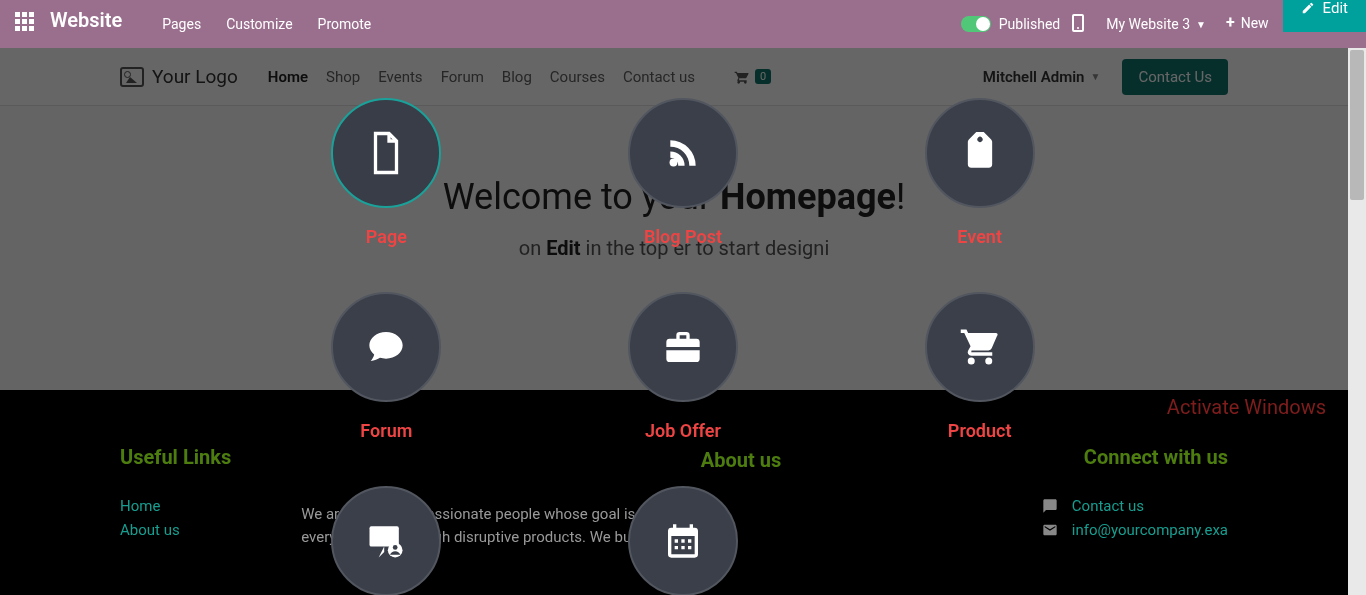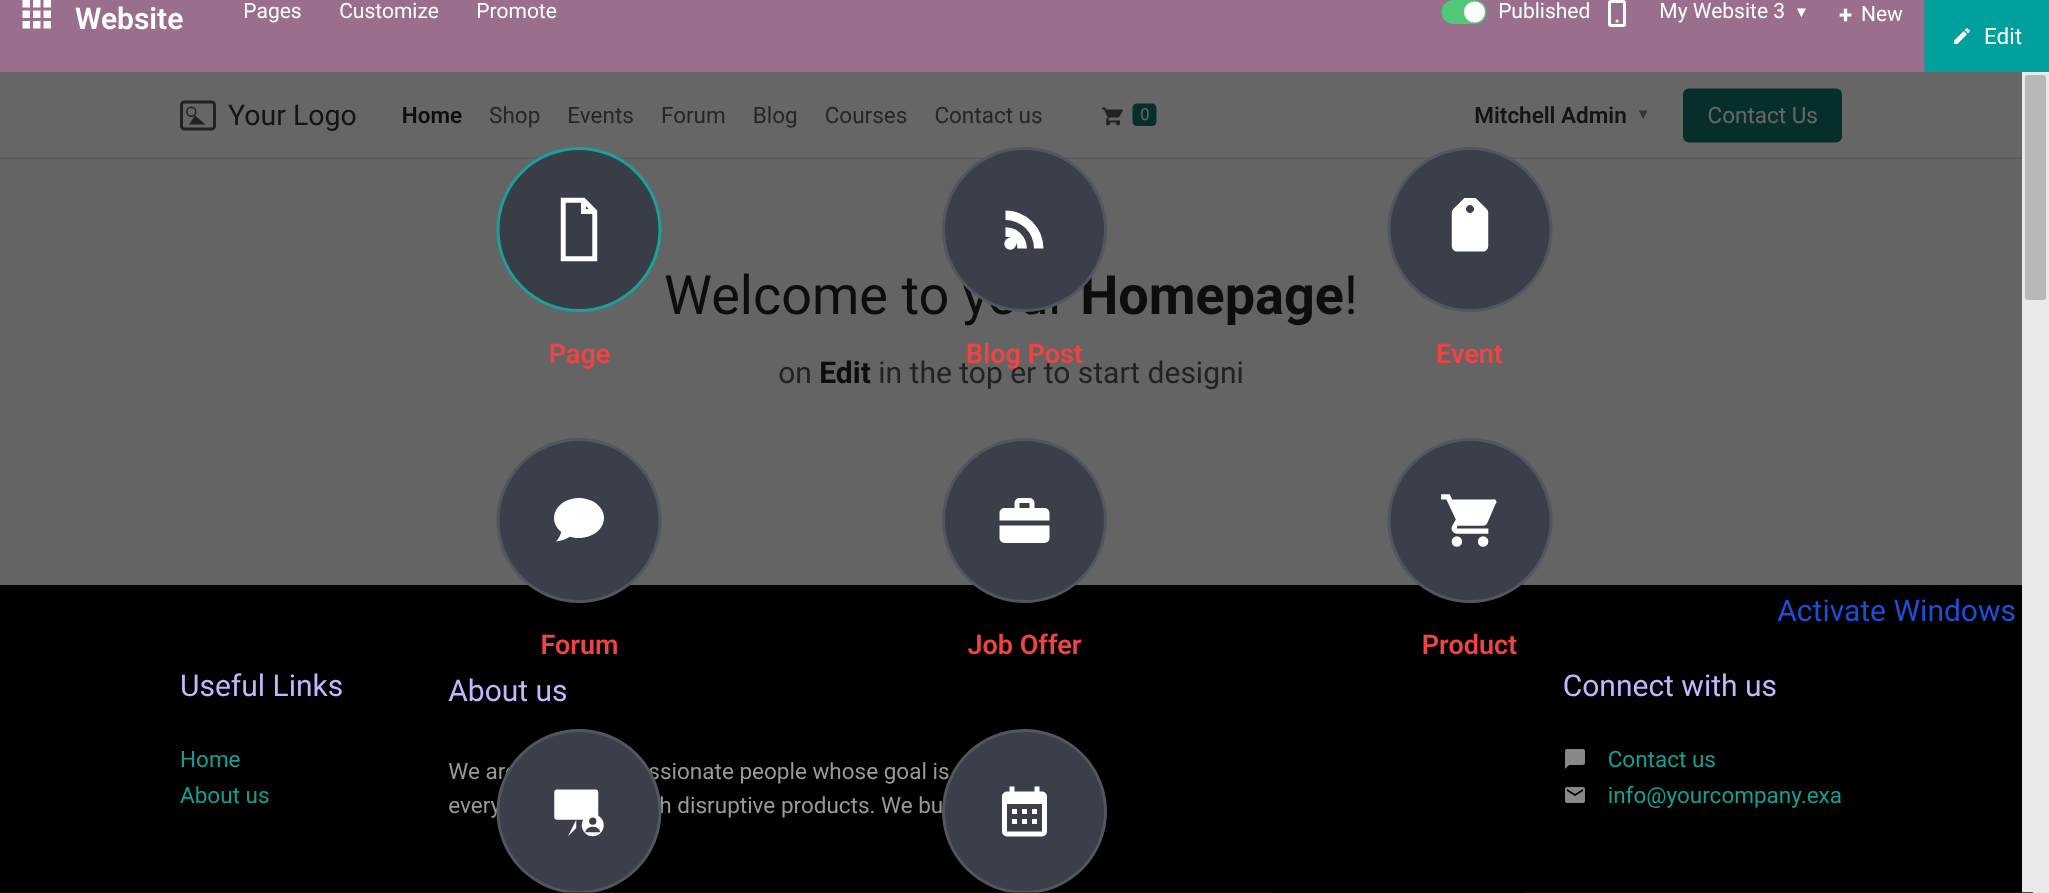--- a/index.html
+++ b/index.html
@@ -1,17 +1,17 @@
 <!DOCTYPE html>
 <html><head>
 <meta charset="utf-8">
 <style>
   * { box-sizing: border-box; margin: 0; padding: 0; }
   html, body { width: 1366px; height: 595px; font-family: -apple-system, "Segoe UI", Roboto, Arial, sans-serif; overflow: hidden; background:#000; }
-  .topbar { height: 48px; background:#9a6f8e; color:#fff; display:flex; align-items:flex-start; padding:0 10px; font-size:14px; }
+  .topbar { height: 48px; background:#9a6f8e; color:#fff; display:flex; align-items:flex-end; padding:16px 10px; font-size:14px; }
   .apps-icon { width:20px; height:20px; display:grid; grid-template-columns:repeat(3,5px); grid-template-rows:repeat(3,5px); gap:2px; margin-right:15px; margin-left:5px; cursor:pointer; }
   .apps-icon span { background:#fff; }
   .brand { font-size:20px; font-weight:600; margin-right:40px; }
   .top-link { margin-right:25px; cursor:pointer; }
   .topbar .spacer { flex:1; }
   .publish-toggle { display:flex; align-items:center; margin-right:12px; cursor:pointer; }
   .toggle { width:30px; height:16px; background:#50c878; border-radius:10px; position:relative; margin-right:8px; }
   .toggle::after { content:""; position:absolute; right:1px; top:1px; width:14px; height:14px; background:#fff; border-radius:50%; }
   .mobile-ic { width:12px; height:18px; border:2px solid #fff; border-radius:2px; margin-right:22px; cursor:pointer; position:relative; }
   .mobile-ic::after{content:"";position:absolute;bottom:1px;left:3px;width:2px;height:2px;background:#fff;border-radius:50%;}
@@ -42,26 +42,26 @@
   .admin .caret{ color:#888; }
   .contact-btn { background:#0f766e; color:#fff; padding:9px 16px; border-radius:4px; margin-left:22px; cursor:pointer; }
 
   .hero { padding:70px 110px 40px; text-align:center; color:#222; }
   .hero h1 { font-size:36px; font-weight:400; }
   .hero h1 strong{ font-weight:700; }
   .hero p { margin-top:18px; font-size:20px; color:#555; }
   .hero p strong{ color:#222; }
 
   .footer { background:#000; color:#999; padding:55px 120px 80px; display:flex; gap:70px; font-size:15px; }
-  .footer h3{ color:#c4b5fd; font-size:20px; font-weight:400; margin-bottom:28px; }
+  .footer h3{ color:#4d7c0f; font-size:20px; font-weight:700; margin-bottom:28px;text-align:right; }
   .f-col-links .flink{ color:#169e90; display:block; margin-bottom:6px; cursor:pointer; }
   .f-col-about{ max-width:480px; line-height:1.5; }
   .f-col-connect .crow{ display:flex; align-items:center; color:#169e90; margin-bottom:6px; }
   .f-col-connect .cic{ width:20px; color:#888; margin-right:10px; }
-  .activate{ position:absolute; right:22px; bottom:22px; color:#1d4ed8; font-size:20px; z-index:6; }
+  .activate{ position:absolute; right:40px; bottom:22px; color:#7f1d1d; font-size:20px; z-index:6; }
 
   
   .modal { position:absolute; inset:0; z-index:10; display:flex; justify-content:center; padding-top:50px; pointer-events:none; }
   .grid { width:780px; display:grid; grid-template-columns:repeat(3,1fr); row-gap:45px; column-gap:110px; justify-items:center; pointer-events:auto; }
   .grid-item { display:flex; flex-direction:column; align-items:center; cursor:pointer; }
   .circle { width:110px; height:110px; border-radius:50%; background:#3a3f4a; border:2px solid #52565f; display:flex; align-items:center; justify-content:center; color:#fff; }
   .circle.sel { border:2px solid #1aa199; background:#383d48; }
   .gi-label { margin-top:18px; color:#ef4444; font-size:18px; font-weight:600; }
   svg{ display:block; }
 </style>

